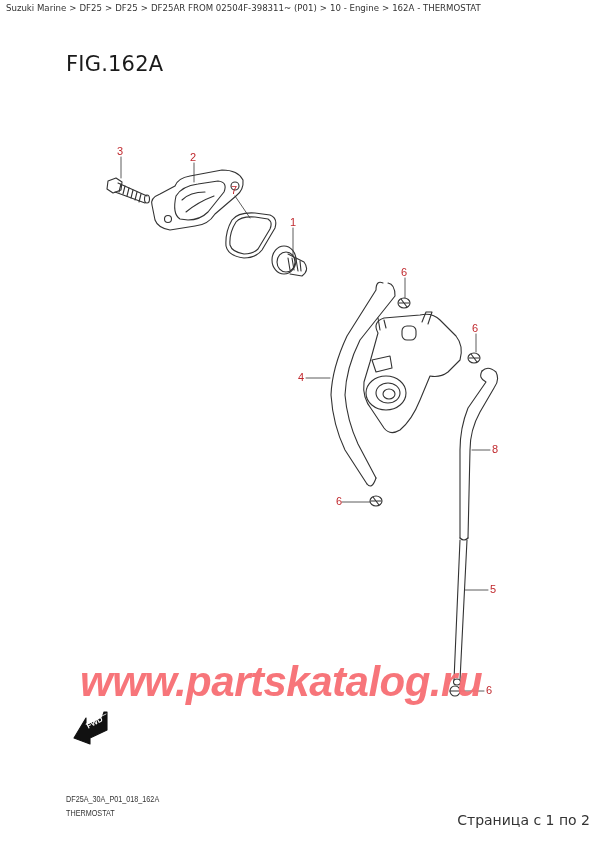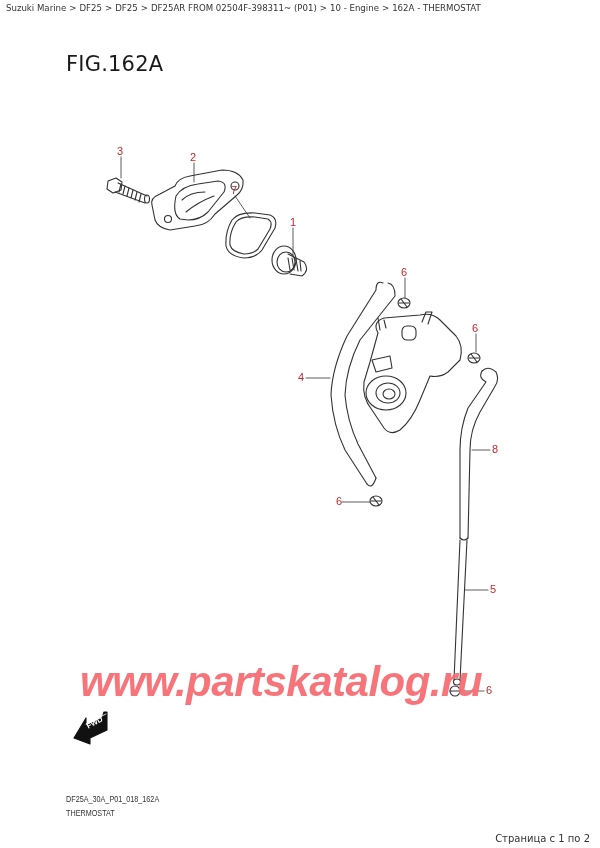--- a/index.html
+++ b/index.html
@@ -9,21 +9,21 @@
     .breadcrumb span.sep { margin: 0 3px; }
     .fig-title { position: absolute; left: 66px; top: 52px; font-size: 21px; font-weight: normal; color: #1a1a1a;
                  font-family: "DejaVu Sans", sans-serif; letter-spacing: 0.2px; }
     svg.diagram { position: absolute; left: 0; top: 0; }
     .callout { position: absolute; font-size: 11px; color: #c0282d; font-family: "Liberation Sans", sans-serif; }
     .watermark { position: absolute; left: 80px; top: 658px; font-size: 42px; font-weight: bold; font-style: italic;
                  color: #f76e73; font-family: "Liberation Sans", sans-serif; letter-spacing: -0.5px; opacity: 0.95;
                  white-space: nowrap; }
     .fig-code { position: absolute; left: 66px; top: 794px; font-size: 8.5px; color: #333;
                 font-family: "Liberation Sans", sans-serif; transform: scaleX(0.85); transform-origin: left; }
-    .pager { position: absolute; right: 10px; bottom: 4px; font-size: 10px; color: #333; }
+    .pager { position: absolute; right: 10px; bottom: 20px; font-size: 14px; color: #333; }
   </style>
 </head>
 <body>
 
 <div class="breadcrumb">
   <span>Suzuki Marine</span><span class="sep">&gt;</span><span>DF25</span><span class="sep">&gt;</span><span>DF25</span><span class="sep">&gt;</span><span>DF25AR FROM 02504F-398311~ (P01)</span><span class="sep">&gt;</span><span>10 - Engine</span><span class="sep">&gt;</span><span>162A - THERMOSTAT</span>
 </div>
 
 <div class="fig-title">FIG.162A</div>
 

